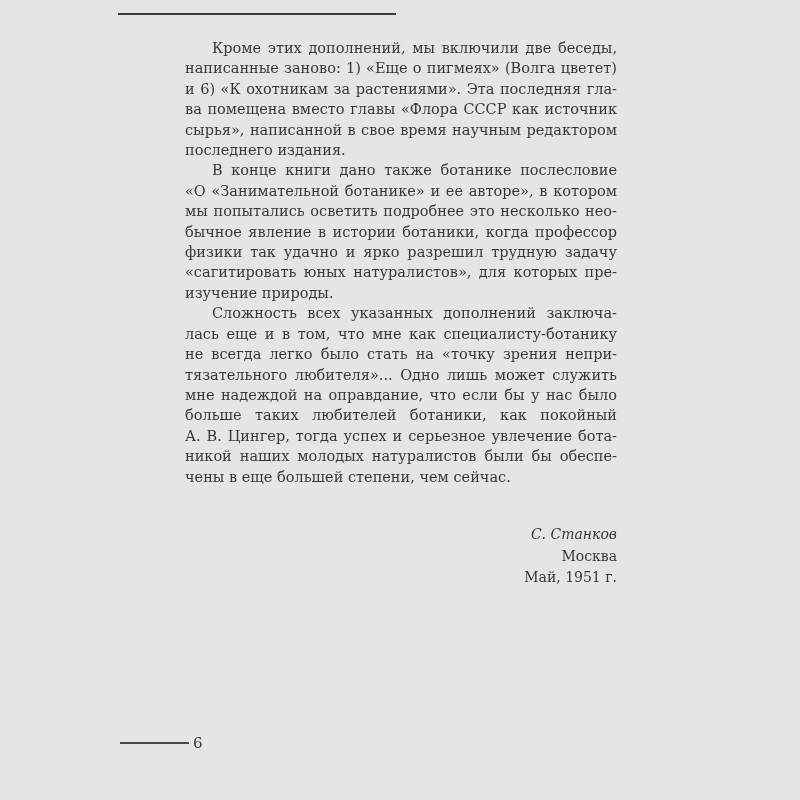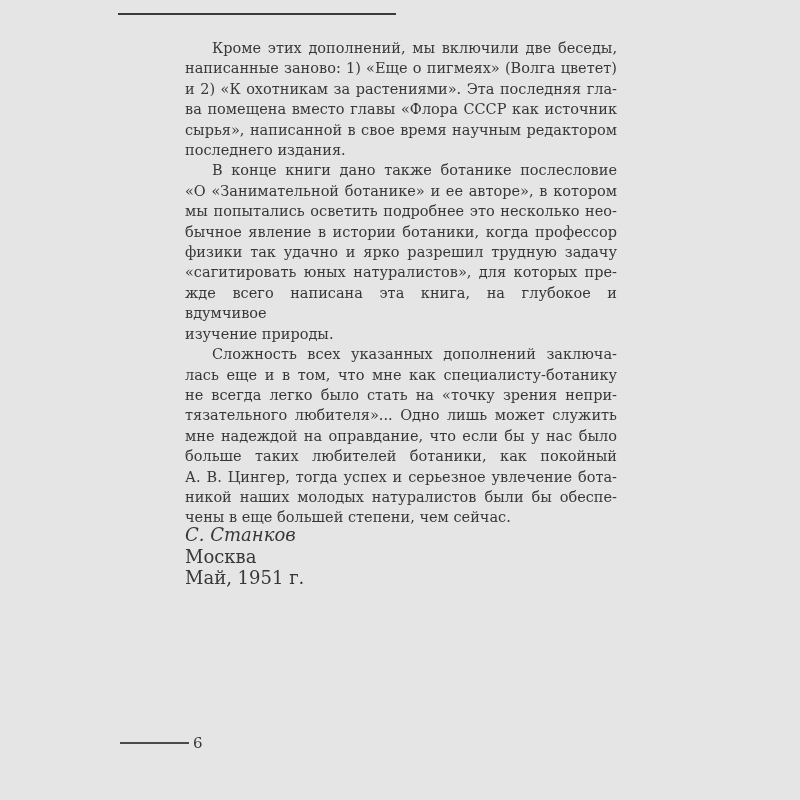--- a/index.html
+++ b/index.html
@@ -38,21 +38,22 @@
     text-align: justify;
   }
   .line.justify { text-align-last: justify; }
   .line.last  { text-align: left; text-align-last: left; }
   .line.indent { text-indent: 27px; }
   .signature {
     position: absolute;
     left: 185px;
     top: 524px;
     width: 432px;
-    font-size: 18px;
+    text-align: right;
+    font-size: 14px;
     line-height: 21.5px;
   }
   .sig-line { display: block; }
   .sig-line.italic { font-style: italic; }
   .footer-rule {
     position: absolute;
     left: 120px;
     top: 742px;
     width: 69px;
     height: 2px;
@@ -72,34 +73,33 @@
 
 <div class="page">
 
   <div class="top-rule"></div>
 
   <main class="text-block">
 
     <p class="para">
       <span class="line justify indent">Кроме этих дополнений, мы включили две беседы,</span>
       <span class="line justify">написанные заново: 1) «Еще о пигмеях» (Волга цветет)</span>
-      <span class="line justify">и 2) «К охотникам за растениями». Эта последняя гла-</span>
+      <span class="line justify">и 6) «К охотникам за растениями». Эта последняя гла-</span>
       <span class="line justify">ва помещена вместо главы «Флора СССР как источник</span>
       <span class="line justify">сырья», написанной в свое время научным редактором</span>
       <span class="line last">последнего издания.</span>
     </p>
 
     <p class="para">
       <span class="line justify indent">В конце книги дано также ботанике послесловие</span>
       <span class="line justify">«О «Занимательной ботанике» и ее авторе», в котором</span>
       <span class="line justify">мы попытались осветить подробнее это несколько нео-</span>
       <span class="line justify">бычное явление в истории ботаники, когда профессор</span>
       <span class="line justify">физики так удачно и ярко разрешил трудную задачу</span>
       <span class="line justify">«сагитировать юных натуралистов», для которых пре-</span>
-      <span class="line justify">жде всего написана эта книга, на глубокое и вдумчивое</span>
       <span class="line last">изучение природы.</span>
     </p>
 
     <p class="para">
       <span class="line justify indent">Сложность всех указанных дополнений заключа-</span>
       <span class="line justify">лась еще и в том, что мне как специалисту-ботанику</span>
       <span class="line justify">не всегда легко было стать на «точку зрения непри-</span>
       <span class="line justify">тязательного любителя»... Одно лишь может служить</span>
       <span class="line justify">мне надеждой на оправдание, что если бы у нас было</span>
       <span class="line justify">больше таких любителей ботаники, как покойный</span>

